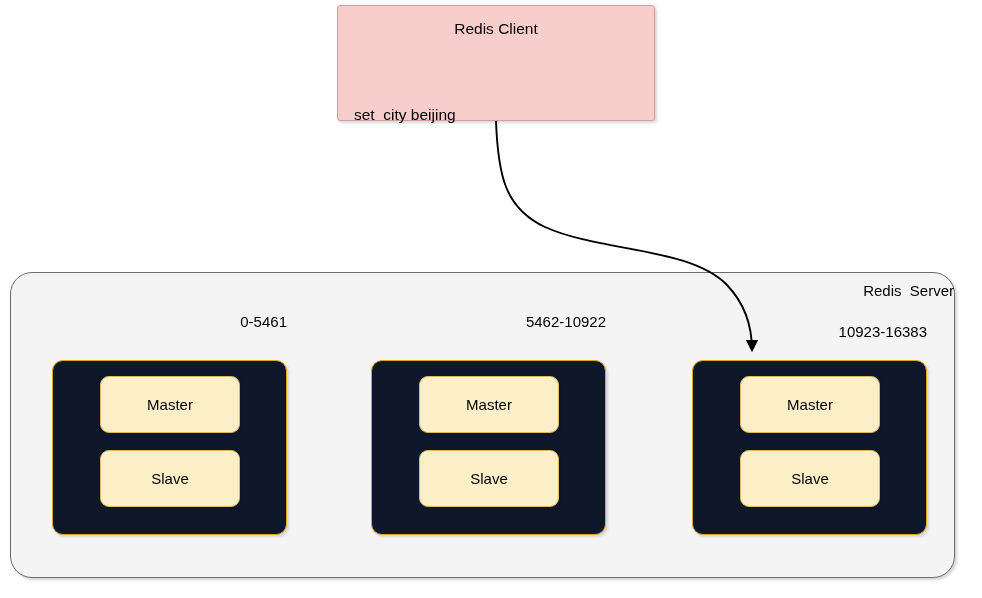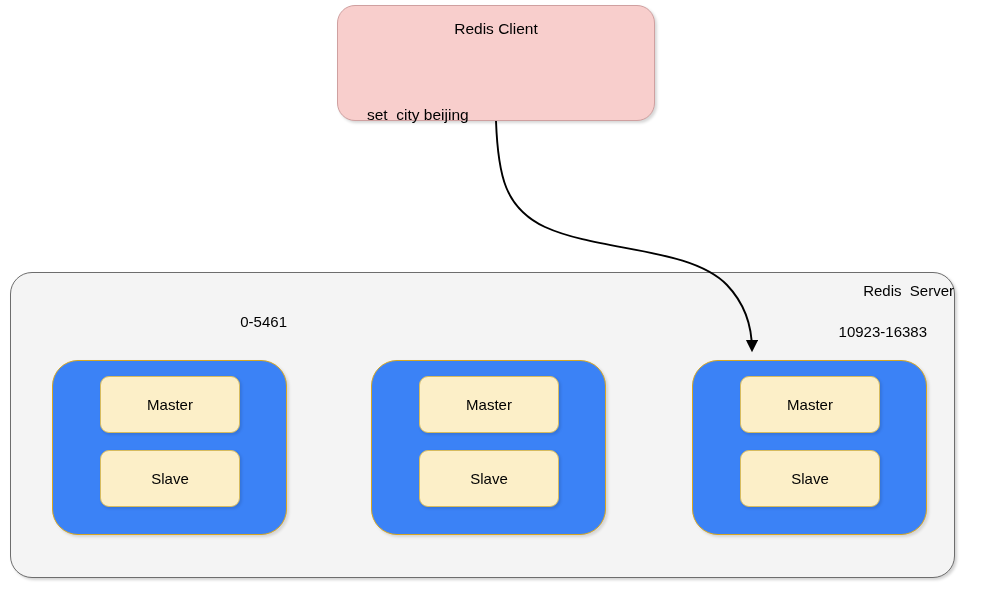--- a/index.html
+++ b/index.html
@@ -22,36 +22,36 @@
 
   
   .client-box {
     position: absolute;
     left: 337px;
     top: 5px;
     width: 318px;
     height: 116px;
     background: #f8cecc;
     border: 1.4px solid #cfa0a0;
-    border-radius: 18px;
+    border-radius: 3px;
     box-sizing: border-box;
     box-shadow: 2px 2px 3px rgba(0,0,0,0.16);
   }
   .client-title {
     position: absolute;
     left: 0;
     right: 0;
     top: 14px;
     text-align: center;
     font-size: 15.5px;
     color: #000000;
   }
   .client-lines {
     position: absolute;
-    left: 29px;
+    left: 16px;
     top: 56px;
     font-size: 15.5px;
     line-height: 21px;
     color: #000000;
     white-space: pre;
   }
   .client-line { display: block; }
 
   
   .server-box {
@@ -76,23 +76,23 @@
     color: #000000;
     white-space: pre;
   }
 
   
   .shard {
     position: absolute;
     top: 360px;
     width: 235px;
     height: 175px;
-    background: #3b82f6;
+    background: #0f172a;
     border: 1.6px solid #d6a623;
-    border-radius: 26px;
+    border-radius: 11px;
     box-sizing: border-box;
     box-shadow: 2px 2px 3px rgba(0,0,0,0.13);
   }
   .shard-1 { left: 52px; }
   .shard-2 { left: 371px; }
   .shard-3 { left: 692px; }
 
   .shard-label {
     position: absolute;
     top: 313px;
@@ -144,20 +144,21 @@
     <div class="client-lines">
       <span class="client-line">set  city beijing</span>
     </div>
   </div>
 
   <div class="server-box">
     <div class="server-title">Redis  Server</div>
   </div>
 
   <div class="shard-label shard-label-1">0-5461</div>
+  <div class="shard-label shard-label-2">5462-10922</div>
   <div class="shard-label shard-label-3">10923-16383</div>
 
   <div class="shard shard-1">
     <div class="node node-master">Master</div>
     <div class="node node-slave">Slave</div>
   </div>
 
   <div class="shard shard-2">
     <div class="node node-master">Master</div>
     <div class="node node-slave">Slave</div>

